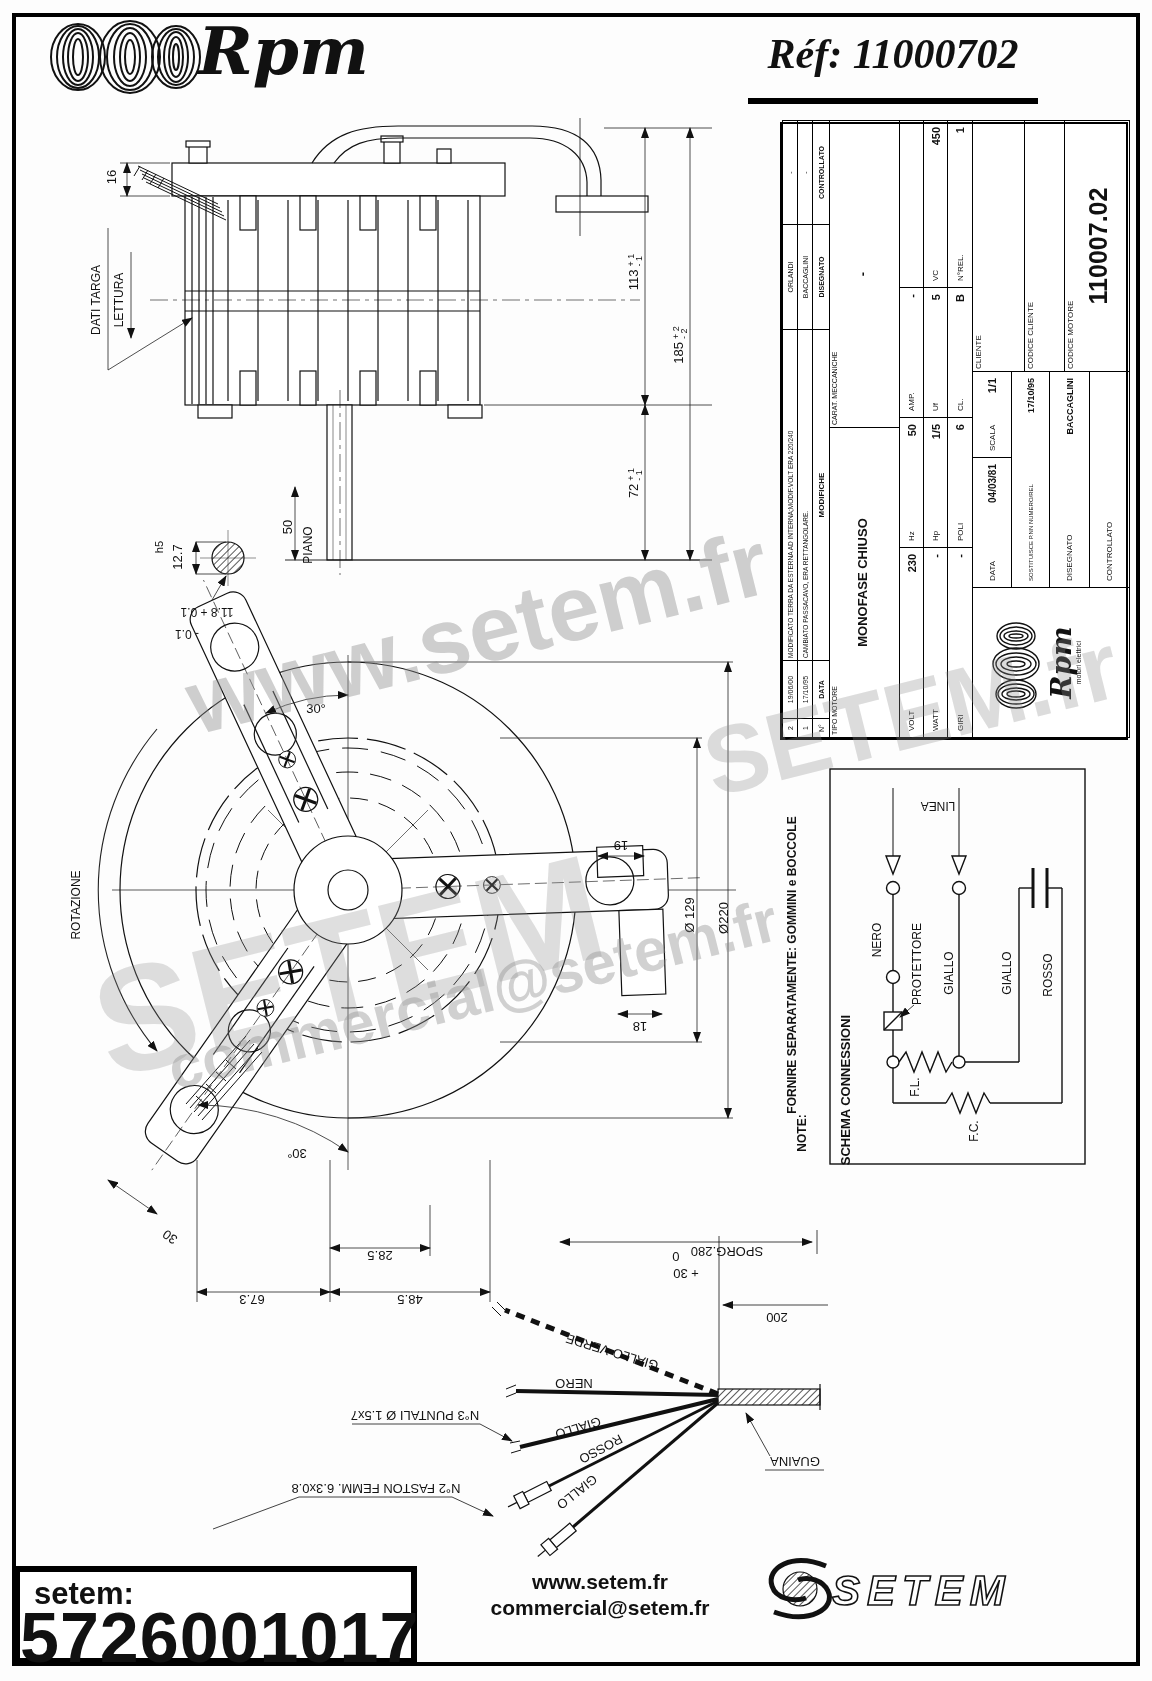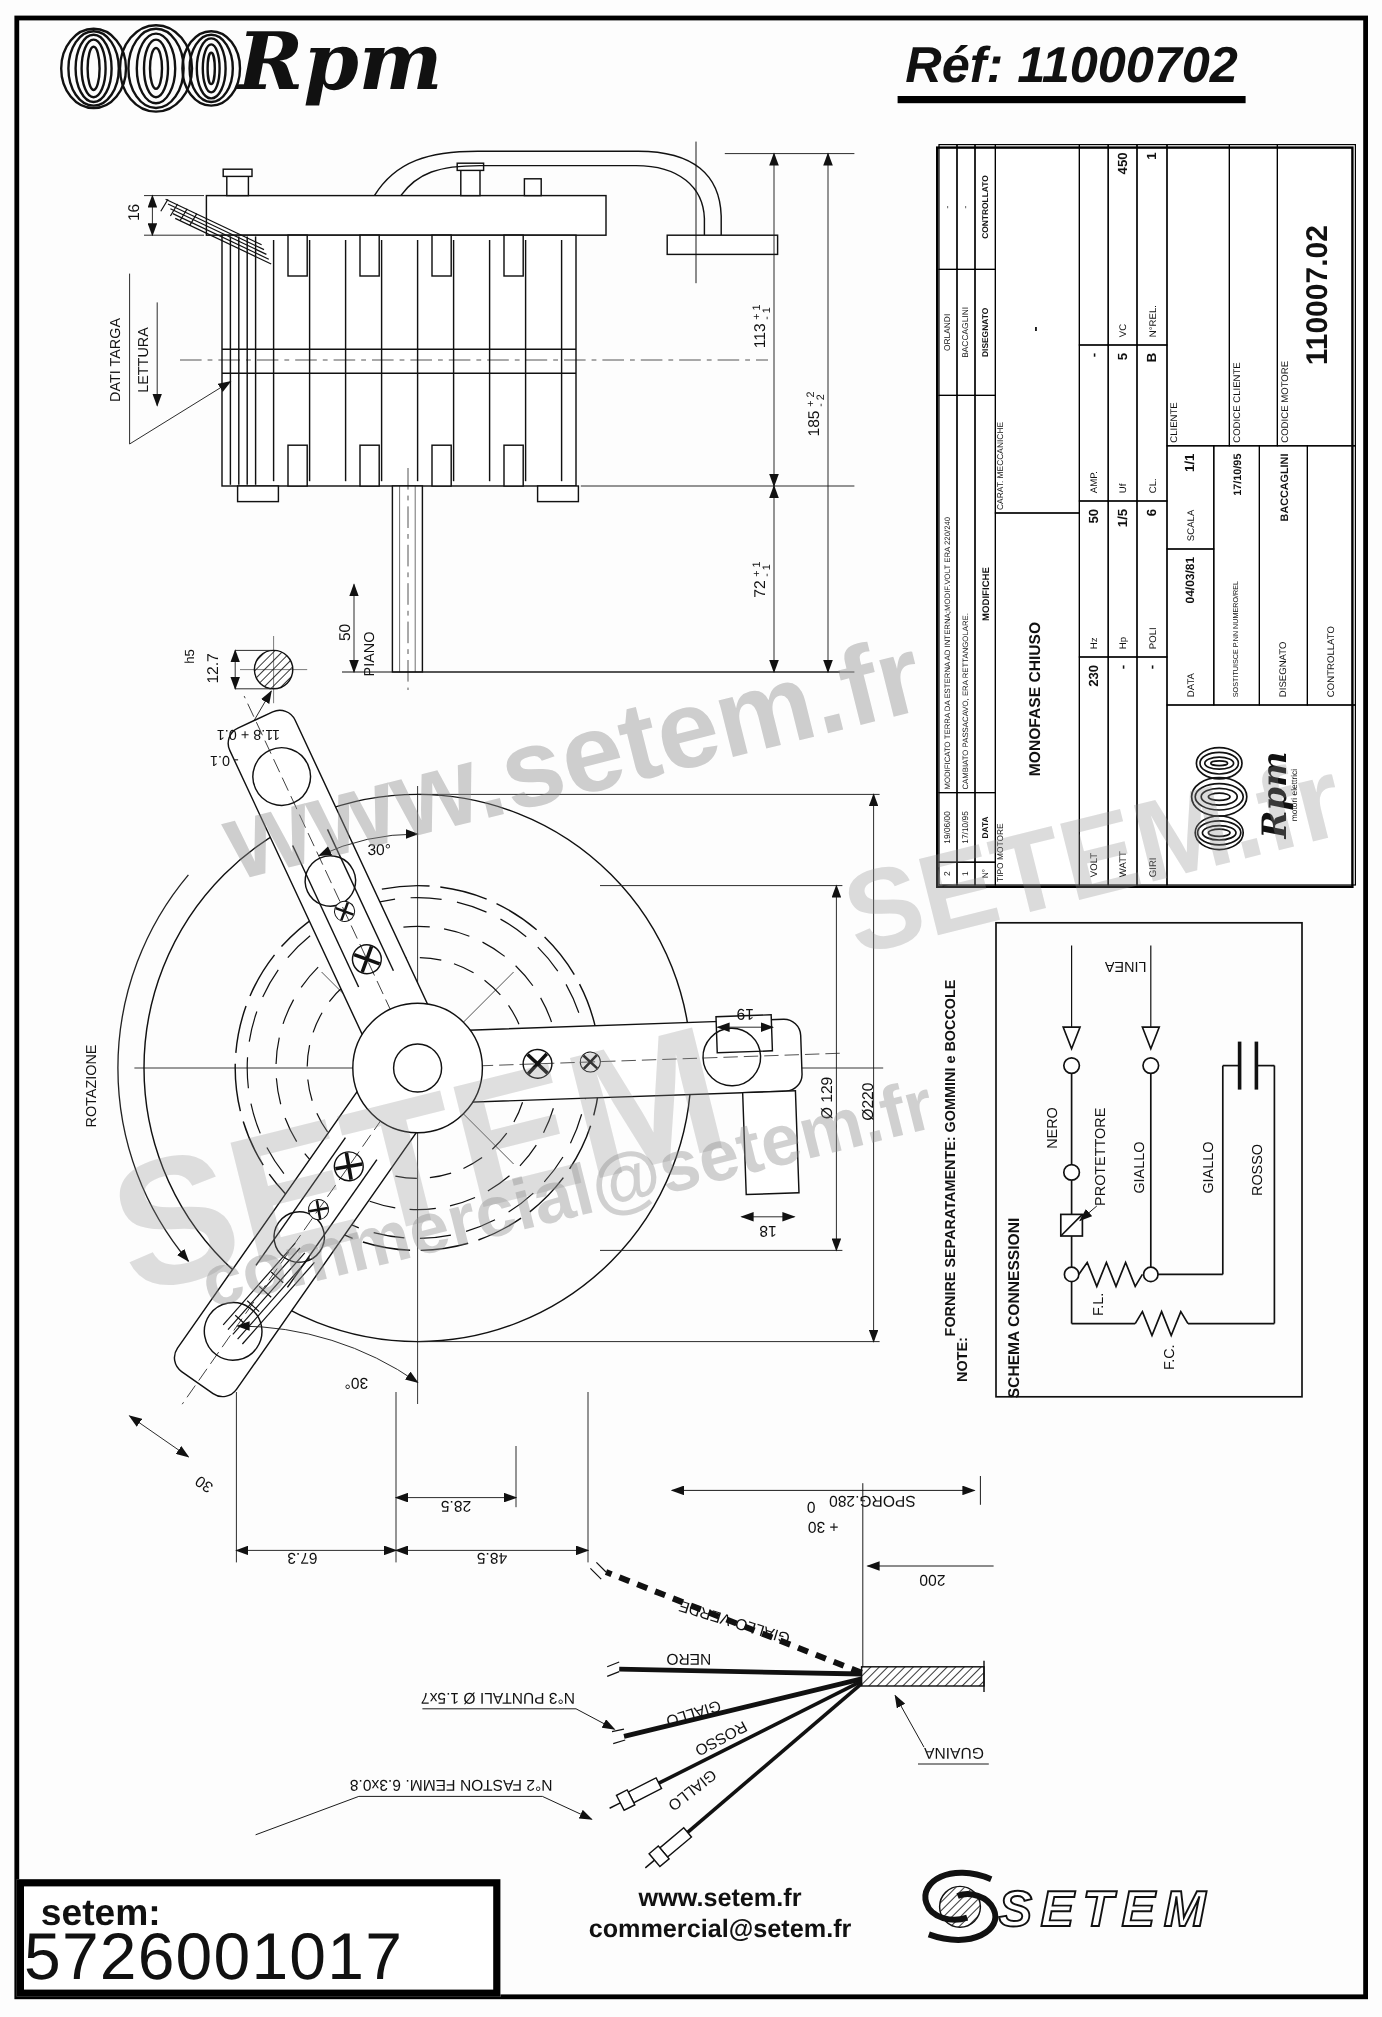--- a/index.html
+++ b/index.html
@@ -7,35 +7,35 @@
         font-family:"Liberation Sans",sans-serif;color:#111;}
   svg.art{position:absolute;left:0;top:0;z-index:1;}
   .lbl{position:absolute;white-space:nowrap;font-size:13px;color:#111;z-index:3;}
   .c{transform:translate(-50%,-50%);}
   .c.v{transform:translate(-50%,-50%) rotate(-90deg);}
   .c.ud{transform:translate(-50%,-50%) rotate(180deg);}
   .tolpair{display:inline-flex;flex-direction:column;font-size:9px;line-height:8px;margin-left:3px;vertical-align:middle;}
   .wm{position:absolute;z-index:4;font-weight:bold;color:#8e8e8e;pointer-events:none;font-family:"Liberation Sans",sans-serif;}
   
   .brand{position:absolute;left:198px;top:12px;font-family:"DejaVu Serif",serif;font-style:italic;font-weight:bold;font-size:66px;z-index:3;}
-  .ref{position:absolute;left:748px;top:30px;width:290px;text-align:center;font-style:italic;font-weight:bold;font-size:42px;border-bottom:6px solid #000;padding-bottom:2px;z-index:3;}
+  .ref{position:absolute;left:748px;top:30px;width:290px;text-align:center;font-style:italic;font-weight:bold;font-size:42px;border-bottom:6px solid #000;padding-bottom:20px;z-index:3;font-family:Liberation Serif, serif;}
   
   .tb{position:absolute;left:645px;top:257px;width:618px;height:348px;transform:rotate(-90deg);
       background:#fff;border:2.5px solid #000;box-sizing:border-box;z-index:2;}
   .cell{position:absolute;border:1px solid #000;box-sizing:border-box;overflow:hidden;}
   .cell .tag{font-size:7px;padding:1px 2px;display:block;}
   .pair{display:flex;justify-content:space-between;align-items:center;padding:0 6px;height:100%;}
   .pair .k{font-size:8px;}
   .pair .val{font-size:11px;font-weight:bold;}
   .tinytxt{font-size:6.5px;line-height:15px;padding:0 2px;white-space:nowrap;}
   .ctr{display:flex;align-items:center;justify-content:center;height:100%;}
   
   .codebox{position:absolute;left:14px;top:1566px;width:403px;height:98px;border:6px solid #000;box-sizing:border-box;background:#fff;z-index:3;}
   .codebox .cl{position:absolute;left:14px;top:4px;font-size:31px;font-weight:bold;}
-  .codebox .cv{position:absolute;left:0;right:0;top:26px;text-align:left;font-size:55px;font-weight:normal;letter-spacing:1px;}
+  .codebox .cv{position:absolute;left:0;right:0;top:26px;text-align:left;font-size:70px;font-weight:bold;letter-spacing:1px;}
   .fc{position:absolute;text-align:center;font-weight:bold;z-index:3;}
 </style>
 </head>
 <body>
 
 <div id="page">
 
 <svg class="art" width="1152" height="1681" viewBox="0 0 1152 1681">
 <defs>
   <marker id="ar" markerWidth="11" markerHeight="8" refX="10" refY="4" orient="auto-start-reverse" markerUnits="userSpaceOnUse">

